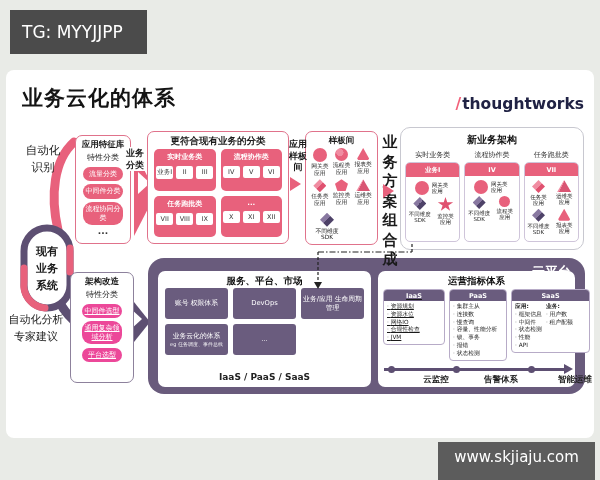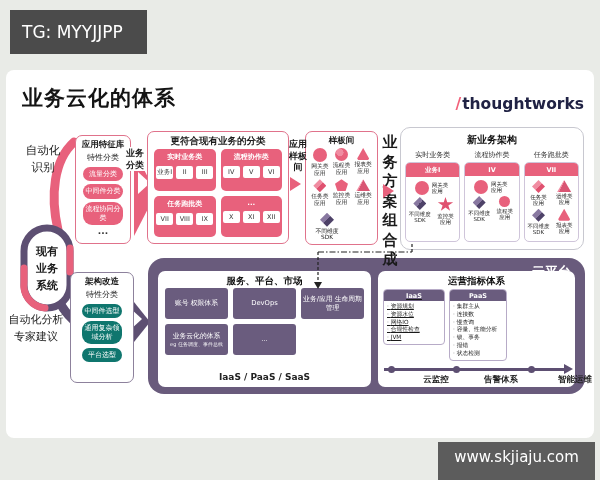--- a/index.html
+++ b/index.html
@@ -19,21 +19,21 @@
   .flabel{position:absolute;z-index:4;text-align:center;color:#1a1a1a;}
 
   
   .pinkbox{position:absolute;background:#fff;border:1.5px solid #e0728b;border-radius:7px;z-index:2;box-sizing:border-box;}
   .graybox{position:absolute;background:#fff;border:1.5px solid #8d819c;border-radius:7px;z-index:2;box-sizing:border-box;}
   .box-title{font-weight:bold;font-size:8.5px;text-align:center;margin-top:3px;color:#1a1a1a;}
   .box-sub{font-size:8px;text-align:center;margin-top:1px;color:#1a1a1a;}
   .pill{width:40px;margin:3.5px auto 0 auto;border-radius:9px;color:#fff;font-size:7px;line-height:1.2;
         text-align:center;padding:3px 2px;box-sizing:border-box;}
   .pill.pink{background:#e8617c;}
-  .pill.purple{background:#0f766e;}
+  .pill.purple{background:#ec4899;text-decoration:underline;}
   .more-dots{font-size:9px;font-weight:bold;text-align:center;margin-top:1px;color:#333;}
 
   
   .cls-grid{position:absolute;left:6px;right:6px;top:17px;bottom:6px;display:grid;
             grid-template-columns:1fr 1fr;grid-template-rows:1fr 1fr;gap:5px;}
   .cls-group{background:#e8617c;border-radius:5px;padding:3px 2px;}
   .cls-name{color:#fff;font-size:7px;font-weight:bold;text-align:center;}
   .chip-row{display:flex;justify-content:center;gap:3px;margin-top:4px;}
   .chip{background:#fff;color:#333;font-size:6.5px;width:17px;text-align:center;border-radius:2px;padding:2px 0;}
 
@@ -347,20 +347,38 @@
           <div class="m-body">
             <div class="mi">集群主从</div>
             <div class="mi">连接数</div>
             <div class="mi">慢查询</div>
             <div class="mi">容量、性能分析</div>
             <div class="mi">锁、事务</div>
             <div class="mi">报错</div>
             <div class="mi">状态检测</div>
           </div>
         </div>
+        <div class="m-card" style="width:79px;">
+          <div class="m-head">SaaS</div>
+          <div class="m-body saas-body">
+            <div>
+              <div class="m-colhead">应用:</div>
+              <div class="mi">框架信息</div>
+              <div class="mi">中间件</div>
+              <div class="mi">状态检测</div>
+              <div class="mi">性能</div>
+              <div class="mi">API</div>
+            </div>
+            <div>
+              <div class="m-colhead">业务:</div>
+              <div class="mi">用户数</div>
+              <div class="mi">租户配额</div>
+            </div>
+          </div>
+        </div>
       </div>
       <div class="tl-line"></div>
       <div class="tl-arrow"></div>
       <div class="tl-dot" style="left:10px;"></div>
       <div class="tl-dot" style="left:75px;"></div>
       <div class="tl-dot" style="left:150px;"></div>
       <div class="tl-label" style="left:0px;width:28px;">云监控</div>
       <div class="tl-label" style="left:60px;width:38px;">告警体系</div>
       <div class="tl-label" style="left:134px;width:38px;">智能运维</div>
     </div>

